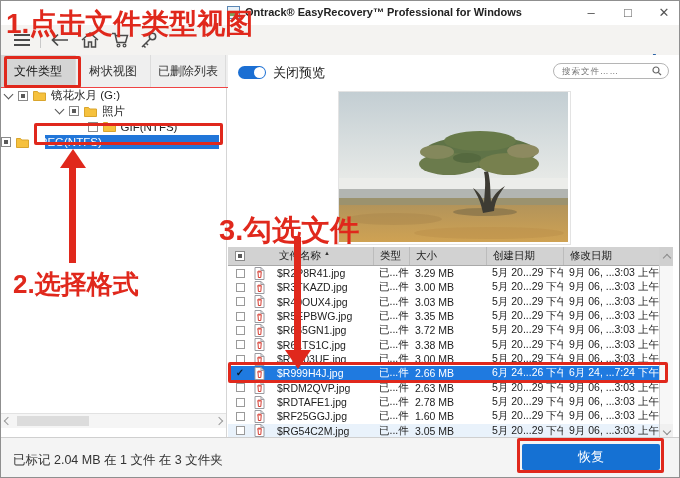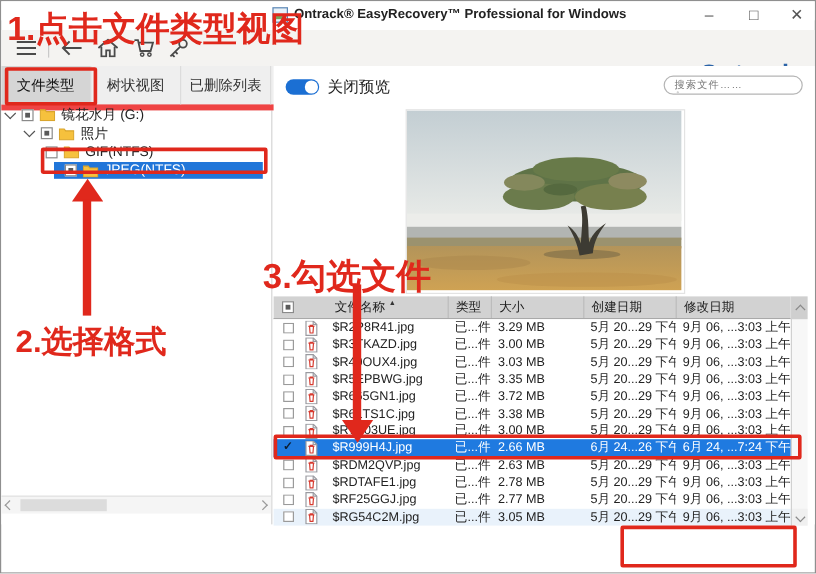--- a/index.html
+++ b/index.html
@@ -18,21 +18,21 @@
   .toolbar{position:absolute;left:0;top:24px;width:100%;height:30px;background:#f4f3f1;
            border-bottom:1px solid #e3e2df;}
   .tool-ic{position:absolute;top:5px;width:22px;height:20px;display:flex;align-items:center;justify-content:center;}
   .tool-sep{position:absolute;left:39px;top:7px;width:1px;height:16px;background:#c9c9c9;}
   .brand{position:absolute;right:12px;top:25px;font-size:21px;font-weight:700;color:#2b63a7;letter-spacing:0.2px;}
   .brand sup{font-size:10px;}
   
   .left-panel{position:absolute;left:0;top:54px;width:226px;height:382px;background:#fff;
               border-right:1px solid #d5d5d5;box-sizing:border-box;}
   .tabbar{position:absolute;left:0;top:0;width:268px;height:32px;background:#efefef;
-          border-bottom:5px solid #ef4444;display:flex;}
+          border-bottom:1px solid #ef4444;display:flex;}
   .tab{width:75px;height:32px;line-height:32px;text-align:center;font-size:12px;color:#333;
        border-right:1px solid #dcdcdc;box-sizing:border-box;cursor:pointer;}
   .tab.active{background:#d5d5d5;color:#111;}
   .tree{position:absolute;left:0;top:32px;width:226px;}
   .tree-row{position:relative;height:13.5px;display:flex;align-items:center;font-size:11.5px;color:#222;
             padding-top:2px;cursor:pointer;}
   .tree-row .sel-bg{position:absolute;left:44px;top:1px;width:174px;height:14.5px;background:#2176d9;}
   .tree-row.sel{color:#fff;}
   .tree-row>*{position:relative;}
   .chev{width:6px;height:6px;border-right:1.6px solid #555;border-bottom:1.6px solid #555;
@@ -49,21 +49,21 @@
            border-bottom:1.4px solid #9a9a9a;}
   .hs-left{left:4px;transform:rotate(135deg);}
   .hs-right{right:4px;transform:rotate(-45deg);}
   
   .right-panel{position:absolute;left:227px;top:54px;width:453px;height:382px;background:#fff;}
   .toggle{position:absolute;left:10px;top:11px;width:28px;height:13px;border-radius:7px;
           background:#1b6fd3;cursor:pointer;}
   .toggle .knob{position:absolute;right:1px;top:1px;width:11px;height:11px;border-radius:50%;background:#fff;}
   .toggle-label{position:absolute;left:45px;top:9px;font-size:13px;color:#222;}
   .searchbox{position:absolute;left:325px;top:8px;width:116px;height:16px;border:1px solid #b5b5b5;
-             border-radius:9px;background:#fff;display:flex;padding:0 6px;box-sizing:border-box;flex-direction:column;}
+             border-radius:9px;background:#fff;display:flex;align-items:center;padding:0 6px;box-sizing:border-box;}
   .searchbox input{border:none;outline:none;width:88px;font-size:8.5px;letter-spacing:1px;color:#444;
                    background:transparent;font-family:"Liberation Sans",sans-serif;}
   .preview{position:absolute;left:110px;top:36px;width:231px;height:152px;border:1px solid #e3e3e3;}
   
   .tablewrap{position:absolute;left:0;top:192px;width:431px;height:191px;}
   .thead,.trow{display:grid;grid-template-columns:24px 19px 102px 36px 77px 77px 96px;align-items:center;}
   .thead{height:19px;background:#d2d2d2;border-bottom:1px solid #a9a9a9;font-size:10.5px;color:#1b1b1b;box-sizing:border-box;}
   .hcell{display:flex;align-items:center;height:100%;padding-left:6px;box-sizing:border-box;cursor:pointer;}
   .hcell.bl{border-left:1px solid #bcbcbc;}
   .sort{font-size:6px;margin:-6px 0 0 3px;color:#333;}
@@ -154,40 +154,40 @@
         <div class="tree-row" style="padding-left: 4px;">
           <span class="chev"></span>
           <span class="cbx partial"></span>
           <span class="ficon">
             <svg width="13" height="11" viewBox="0 0 13 11">
               <path d="M0.5 1.5h4l1.2 1.5h6.8v7.5h-12z" fill="#f6c13d" stroke="#d9a52d"></path>
             </svg>
           </span>
           <span>镜花水月 (G:)</span>
         </div>
-        <div class="tree-row" style="padding-left: 20px;">
+        <div class="tree-row" style="padding-left: 20px; margin-left: 35px;">
           <span class="chev"></span>
           <span class="cbx partial"></span>
           <span class="ficon">
             <svg width="13" height="11" viewBox="0 0 13 11">
               <path d="M0.5 1.5h4l1.2 1.5h6.8v7.5h-12z" fill="#f6c13d" stroke="#d9a52d"></path>
             </svg>
           </span>
           <span>照片</span>
         </div>
-        <div class="tree-row" style="padding-left: 37px;">
+        <div class="tree-row" style="padding-left: 37px; justify-content: center;">
           <span class="cbx"></span>
           <span class="ficon">
             <svg width="13" height="11" viewBox="0 0 13 11">
               <path d="M0.5 1.5h4l1.2 1.5h6.8v7.5h-12z" fill="#f6c13d" stroke="#d9a52d"></path>
             </svg>
           </span>
           <span>GIF(NTFS)</span>
         </div>
-        <div class="tree-row sel" style="padding-left: 53px;">
+        <div class="tree-row sel" style="">
           <div class="sel-bg"></div>
           <span class="cbx partial"></span>
           <span class="ficon">
             <svg width="13" height="11" viewBox="0 0 13 11">
               <path d="M0.5 1.5h4l1.2 1.5h6.8v7.5h-12z" fill="#f6c13d" stroke="#d9a52d"></path>
             </svg>
           </span>
           <span>JPEG(NTFS)</span>
         </div>
       </div>
@@ -434,21 +434,21 @@
             </div>
             <div class="ccell" style="padding-left: 2px;">
               <svg width="11" height="13" viewBox="0 0 11 13">
                 <path d="M1 .5h6l3 3v9H1z" fill="#fff" stroke="#9a9aa0"></path>
                 <path d="M7 .5v3h3" fill="none" stroke="#9a9aa0"></path>
                 <path d="M3 5h5M4 4.2h3M4 5.5l.4 5h2.4l.4-5" fill="none" stroke="#d63a2f"></path>
               </svg>
             </div>
             <div class="ccell">$RF25GGJ.jpg</div>
             <div class="ccell">已...件</div>
-            <div class="ccell">2.77 MB</div>
+            <div class="ccell">1.60 MB</div>
             <div class="ccell">5月 20...29 下午</div>
             <div class="ccell">9月 06, ...3:03 上午</div>
           </div>
           <div class="trow">
             <div class="ccell cbcell">
               <span class="rcb"></span>
             </div>
             <div class="ccell" style="padding-left: 2px;">
               <svg width="11" height="13" viewBox="0 0 11 13">
                 <path d="M1 .5h6l3 3v9H1z" fill="#fff" stroke="#9a9aa0"></path>
@@ -467,20 +467,24 @@
     <div class="vscroll">
       <div class="vs-top">
           <span class="vs-chev vs-up"></span>
         </div>
       <div class="vs-bot">
           <span class="vs-chev vs-down"></span>
         </div>
     </div>
   </div>
 
+  <div class="footer">
+    <div class="status">已标记 2.04 MB 在 1 文件 在 3 文件夹</div>
+    <div class="recover-btn">恢复</div>
+  </div>
 
   <div class="ann" style="left:5px;top:4px;font-size:28px;">1.点击文件类型视图</div>
   <div class="ann" style="left:12px;top:266px;font-size:26px;">2.选择格式</div>
   <div class="ann" style="left:218px;top:210px;font-size:29px;">3.勾选文件</div>
 
   <div class="redbox" style="left:3px;top:55px;width:77px;height:32px;"></div>
   <div class="redbox" style="left:33px;top:122px;width:189px;height:22px;"></div>
   <div class="redbox" style="left:227px;top:361px;width:440px;height:21px;"></div>
   <div class="redbox" style="left:516px;top:437px;width:147px;height:35px;"></div>
 

